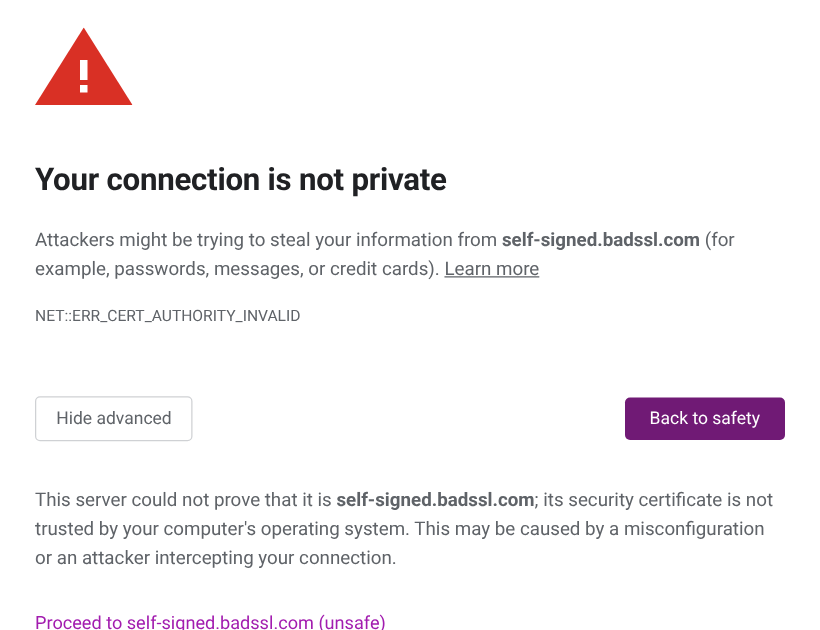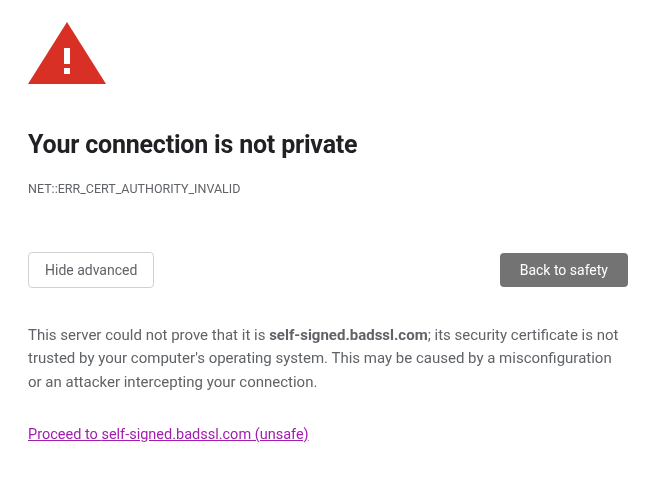--- a/index.html
+++ b/index.html
@@ -51,21 +51,21 @@
     background: #ffffff;
     color: #5f6368;
     border: 1px solid #cfd1d4;
     border-radius: 4px;
     font-size: 14px;
     padding: 9px 16px;
     cursor: pointer;
     font-family: inherit;
   }
   .btn-primary {
-    background: #737373;
+    background: #701a75;
     color: #ffffff;
     border: none;
     border-radius: 4px;
     font-size: 14px;
     padding: 9px 20px;
     cursor: pointer;
     font-family: inherit;
   }
   .explanation {
     font-size: 15px;
@@ -88,20 +88,23 @@
   <div class="icon-wrap">
     <svg width="78" height="62" viewBox="0 0 78 62">
       <polygon points="39,0 78,62 0,62" fill="#d93025"></polygon>
       <rect x="36" y="26" width="6" height="16" fill="#ffffff"></rect>
       <rect x="36" y="46" width="6" height="6" fill="#ffffff"></rect>
     </svg>
   </div>
 
   <h1 class="heading">Your connection is not private</h1>
 
+  <p class="subtext">
+    <span>Attackers might be trying to steal your information from </span><span class="host">self-signed.badssl.com</span><span> (for example, passwords, messages, or credit cards). </span><a class="learn-more">Learn more</a>
+  </p>
 
   <div class="error-code">NET::ERR_CERT_AUTHORITY_INVALID</div>
 
   <div class="button-row">
     <button class="btn-secondary">Hide advanced</button>
     <button class="btn-primary">Back to safety</button>
   </div>
 
   <p class="explanation">
     <span>This server could not prove that it is </span><span class="host">self-signed.badssl.com</span><span>; its security certificate is not trusted by your computer's operating system. This may be caused by a misconfiguration or an attacker intercepting your connection.</span>

